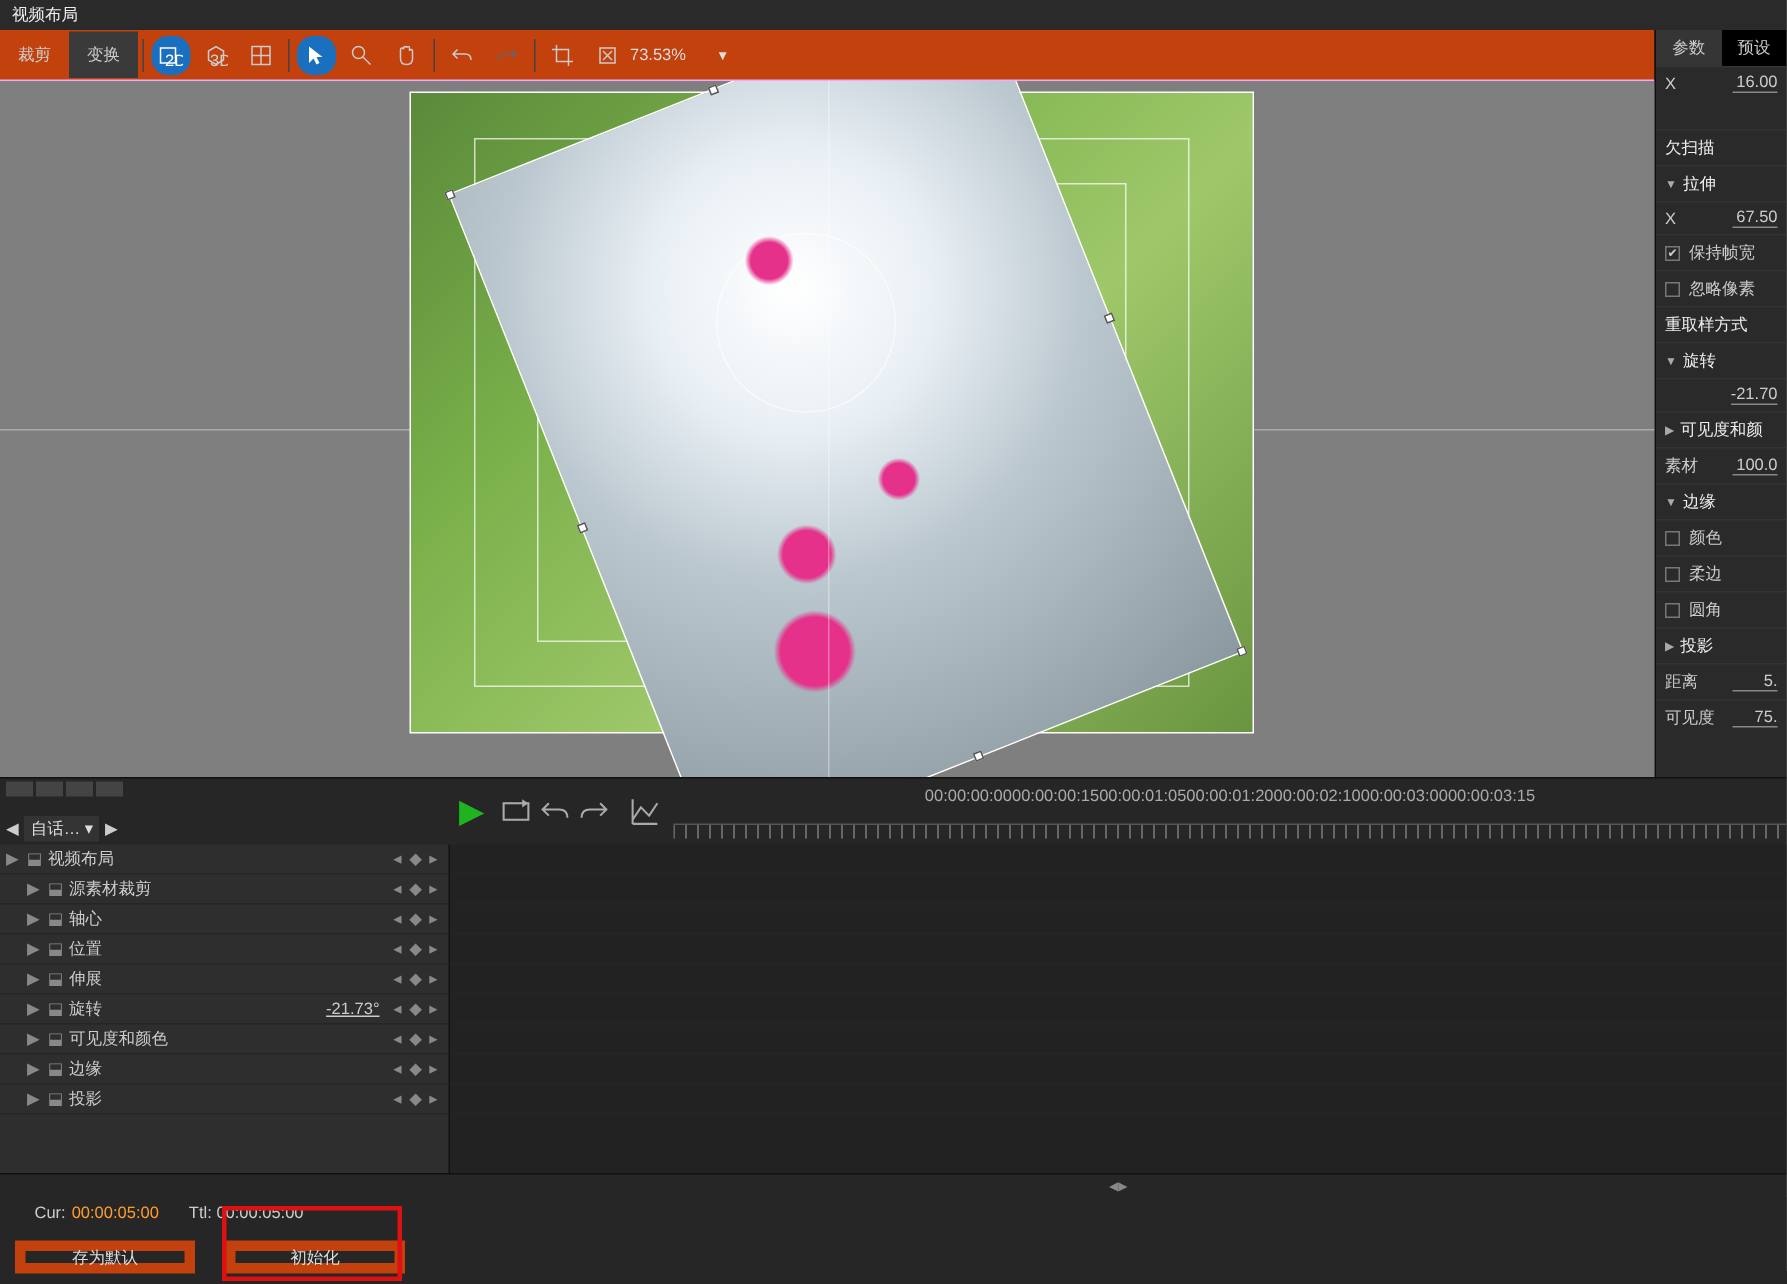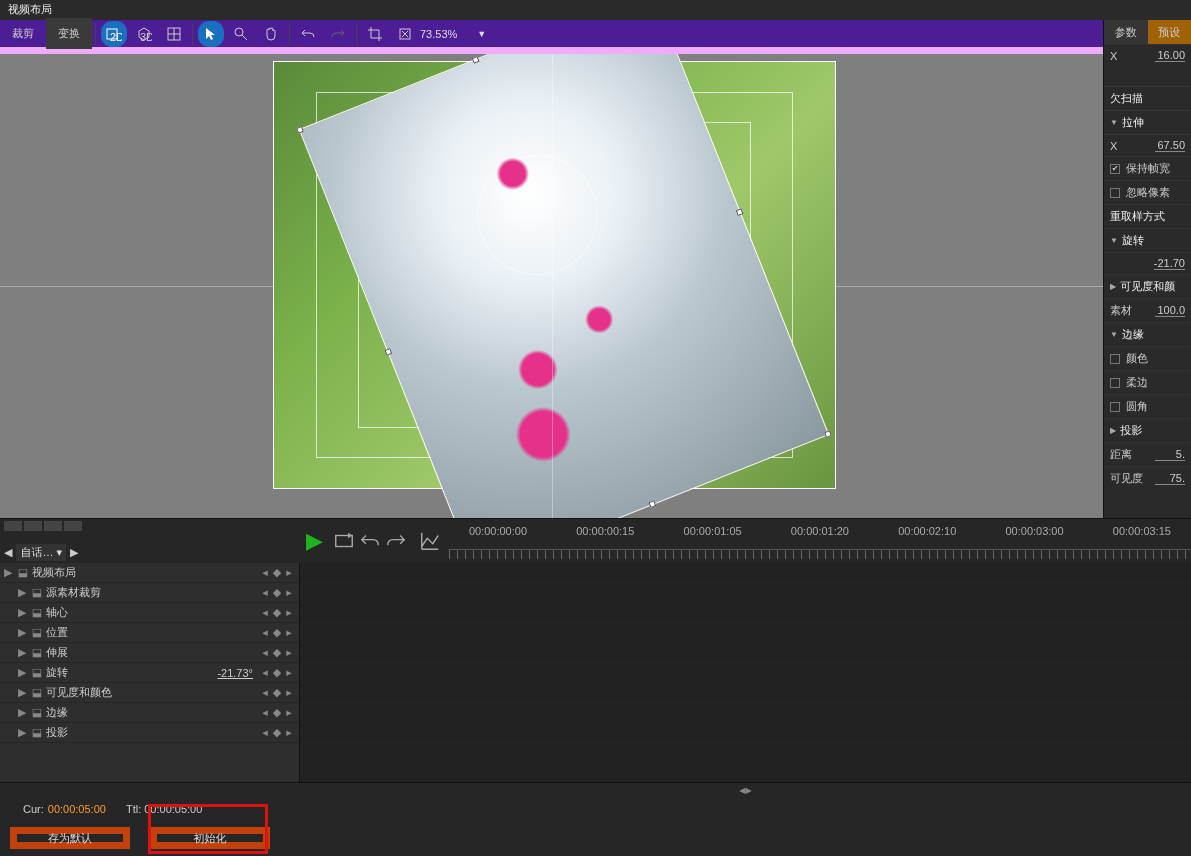--- a/index.html
+++ b/index.html
@@ -1,20 +1,20 @@
 <!DOCTYPE html>
 <html><head>
 <meta charset="utf-8">
 <style>
 * { margin: 0; padding: 0; box-sizing: border-box; font-family: "Microsoft YaHei", Arial, sans-serif; font-size: 11px; }
 body { background: #1e1e1e; color: #ccc; width: 1191px; height: 856px; overflow: hidden; display: flex; flex-direction: column; }
 .titlebar { background: #2a2a2a; height: 20px; padding: 2px 8px; font-size: 12px; color: #eee; }
 .main-area { display: flex; flex: 1; min-height: 0; }
 .left-col { display: flex; flex-direction: column; flex: 1; min-width: 0; }
-.toolbar { background: #4c1d95; height: 34px; display: flex; align-items: center; border-bottom: 7px solid #f0abfc; text-align: right; }
+.toolbar { background: #c2410c; height: 34px; display: flex; align-items: center; border-bottom: 1px solid #f0abfc; text-align: right; }
 .tb-tab { padding: 8px 12px; color: #ccc; cursor: pointer; }
 .tb-tab.active { background: #3a3a3a; }
 .tb-div { width: 1px; height: 22px; background: #444; margin: 0 3px; }
 .tb-btn { width: 26px; height: 26px; display: flex; align-items: center; justify-content: center; color: #ccc; margin: 0 2px; }
 .tb-btn.sel { background: #1a6fbf; color: #fff; border-radius: 11px; }
 .tb-btn svg { width: 16px; height: 16px; }
 .zoom { margin-left: 0; color: #ddd; display: flex; align-items: center; }
 .zoom-arrow { margin-left: 20px; font-size: 9px; }
 .canvas-wrap { flex: 1; background: #7f7f7f; position: relative; overflow: hidden; }
 .canvas-wrap::before, .canvas-wrap::after { content: ""; position: absolute; background: rgba(255,255,255,0.35); }
@@ -29,21 +29,21 @@
 .frame-center::after { height: 10px; width: 1px; top: -5px; left: 0; }
 .rotated-clip { position: absolute; left: 100px; top: -20px; width: 380px; height: 480px; transform: rotate(-21.7deg); border: 1px solid #fff; background: radial-gradient(circle at 50% 30%, #fff 0%, #e8eff4 25%, #bcc8d0 50%, #8a98a0 100%); }
 .rotated-clip::after { content: ""; position: absolute; inset: 0; background: radial-gradient(circle at 35% 65%, #e6318a 0%, #e6318a 4%, transparent 5%), radial-gradient(circle at 55% 60%, #e6318a 0%, #e6318a 3%, transparent 4%), radial-gradient(circle at 30% 78%, #e6318a 0%, #e6318a 5%, transparent 6%), radial-gradient(circle at 48% 25%, #e6318a 0%, #e6318a 3%, transparent 4%); }
 .handle { position: absolute; width: 6px; height: 6px; background: #fff; border: 1px solid #555; }
 .h-tl { left: -3px; top: -3px; } .h-br { right: -3px; bottom: -3px; }
 .h-tm { left: 50%; top: -3px; margin-left: -3px; } .h-bm { left: 50%; bottom: -3px; margin-left: -3px; }
 .h-ml { left: -3px; top: 50%; margin-top: -3px; } .h-mr { right: -3px; top: 50%; margin-top: -3px; }
 .center-circ { position: absolute; left: 50%; top: 35%; width: 120px; height: 120px; margin-left: -60px; margin-top: -60px; border: 1px solid rgba(255,255,255,0.6); border-radius: 50%; }
 
 .right-panel { width: 88px; background: #2a2a2a; border-left: 1px solid #111; display: flex; flex-direction: column; color: #ccc; font-size: 11px; }
-.rp-tabs { display: flex; height: 24px; background: #a16207; }
+.rp-tabs { display: flex; height: 24px; background: #000000; }
 .rp-tab { flex: 1; text-align: center; line-height: 24px; }
 .rp-tab.active { background: #353535; }
 .rp-row { padding: 4px 6px; display: flex; align-items: center; border-top: 1px solid #333; min-height: 22px; }
 .rp-row.section { color: #eee; }
 .rp-row .tri { margin-right: 4px; font-size: 8px; color: #aaa; }
 .rp-lbl { flex: 1; }
 .rp-val { border-bottom: 1px solid #888; min-width: 30px; text-align: right; margin-left: 4px; }
 .rp-chk { width: 10px; height: 10px; border: 1px solid #777; margin-right: 6px; display: inline-flex; align-items: center; justify-content: center; font-size: 8px; }
 .rp-chk.on::after { content: "✔"; color: #ccc; }
 
@@ -52,21 +52,21 @@
 .tl-top-left { width: 300px; display: flex; flex-direction: column; justify-content: space-between; padding: 2px 4px; }
 .tl-thumb { display: flex; gap: 2px; }
 .tl-thumb span { width: 18px; height: 10px; background: #444; display: inline-block; }
 .tl-nav { display: flex; align-items: center; gap: 4px; }
 .tl-nav .arr { color: #ccc; }
 .tl-nav .cur { color: #ddd; padding: 1px 4px; background: #333; }
 .tl-ctrl { display: flex; align-items: center; padding: 0 6px; }
 .play-btn { color: #1fb41f; font-size: 22px; margin-right: 8px; }
 .tl-cbtn { width: 22px; height: 22px; display: flex; align-items: center; justify-content: center; color: #aaa; margin: 0 2px; }
 .tl-ruler { flex: 1; position: relative; }
-.tl-ruler-labels { position: absolute; left: 0; right: 0; top: 6px; display: flex; justify-content: space-between; padding: 0 20px; font-size: 10px; color: #aaa; }
+.tl-ruler-labels { position: absolute; left: 0; right: 0; top: 6px; display: flex; justify-content: center; padding: 0 20px; font-size: 10px; color: #aaa; }
 .tl-ruler-ticks { position: absolute; left: 0; right: 0; bottom: 4px; height: 10px; background: repeating-linear-gradient(90deg, #666 0 1px, transparent 1px 8px); border-top: 1px solid #555; }
 
 .tl-body { display: flex; flex: 1; min-height: 0; }
 .tl-tracks-head { width: 300px; background: #2e2e2e; border-right: 1px solid #111; overflow-y: auto; }
 .trk { height: 20px; display: flex; align-items: center; padding: 0 4px; border-bottom: 1px solid #252525; color: #ccc; }
 .trk .exp { width: 12px; color: #888; }
 .trk .kf-icon { width: 14px; text-align: center; color: #888; }
 .trk .name { flex: 1; padding-left: 2px; }
 .trk .val { padding-right: 6px; text-decoration: underline; }
 .trk .nav-kf { display: flex; margin-left: auto; color: #888; }

